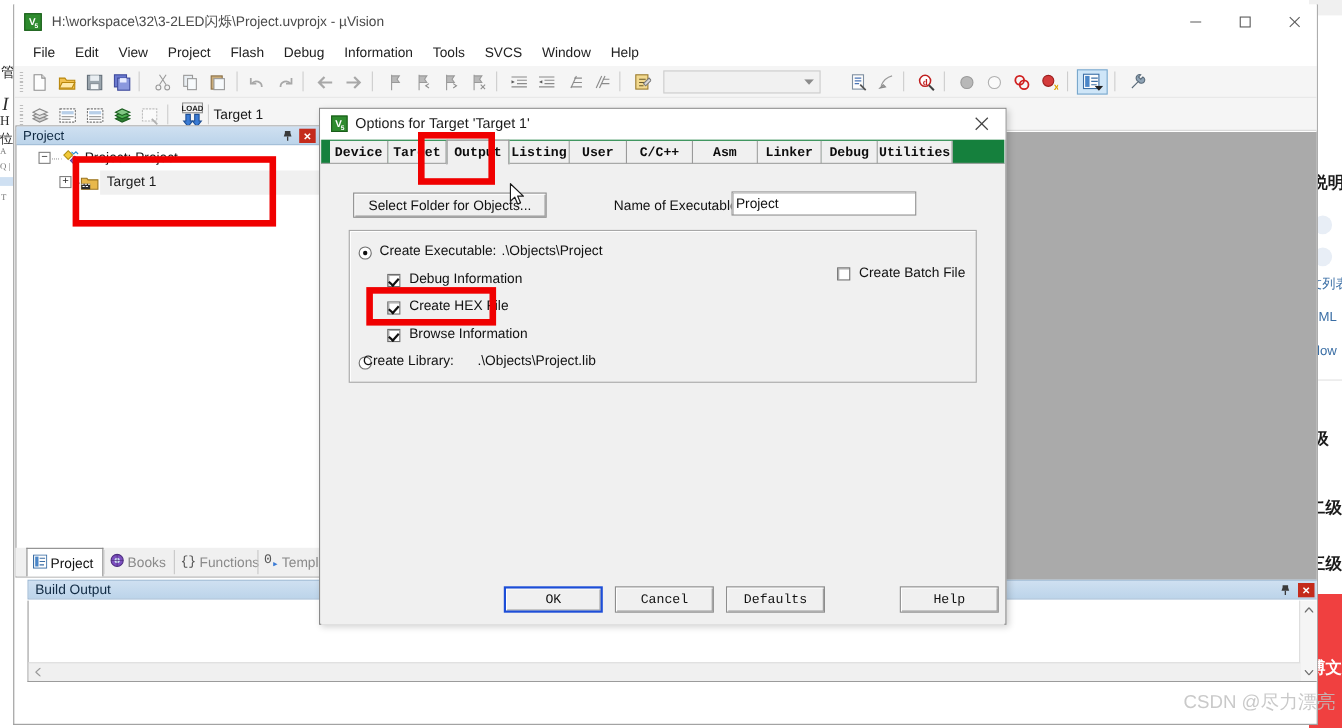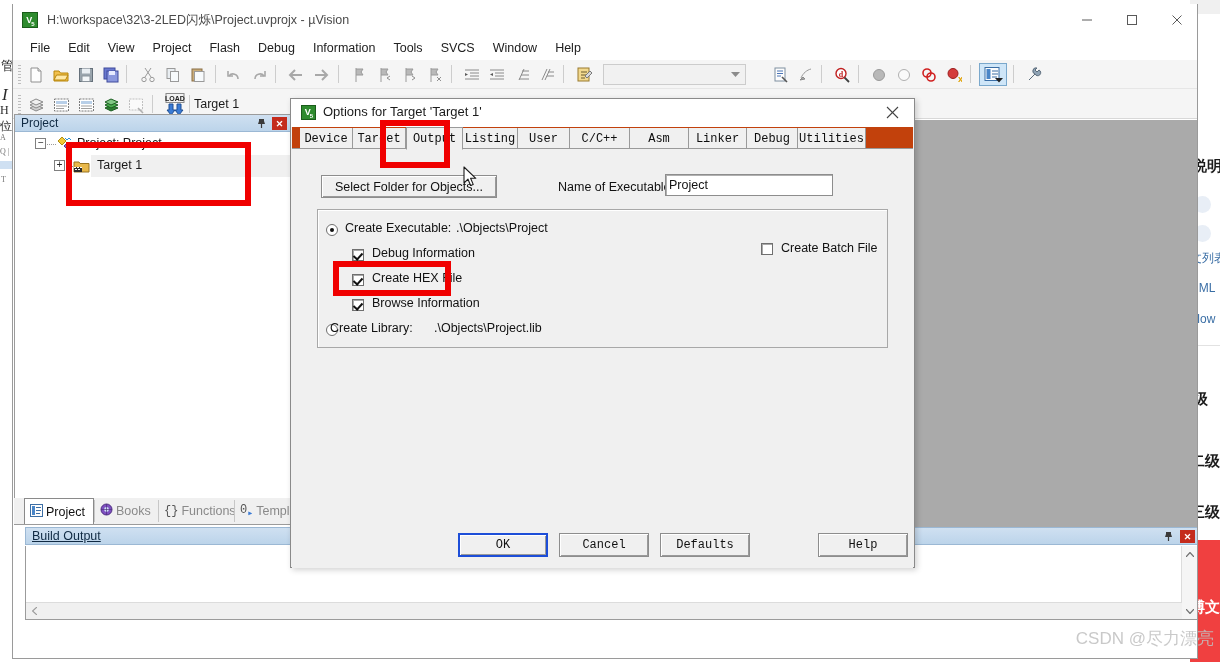--- a/index.html
+++ b/index.html
@@ -187,21 +187,21 @@
   .build-panel {
     position:absolute; left:1px; top:523px; width:1185px; height:108px;
     background:#ffffff;
   }
   .build-header {
     position:absolute; left:11px; top:0; width:1174px; height:18px;
     background: linear-gradient(to bottom, #cfe0f1, #bcd4ea);
     border:1px solid #9bb8d4;
   }
   .build-header .bh-title {
-    position:absolute; left:6px; top:1px; font-size:12.5px; color:#102a43;text-decoration:underline;
+    position:absolute; left:6px; top:1px; font-size:12.5px; color:#102a43;
   }
   .build-body {
     position:absolute; left:11px; top:19px; width:1174px; height:74px;
     background:#ffffff; border:1px solid #9b9b9b; border-top:none;
   }
   .hscroll {
     position:absolute; left:0px; bottom:0px; width:1156px; height:17px;
     background:#f0f0f0; border-top:1px solid #dcdcdc;
   }
   .hscroll .arrw {
@@ -251,21 +251,22 @@
   .dlg-title .dt-text {
     position:absolute; left:32px; top:5px; font-size:13px; color:#1b1b1b;
   }
   .dlg-close {
     position:absolute; right:0px; top:0px; width:44px; height:27px;
     display:flex; align-items:center; justify-content:center; color:#444;
   }
 
   .tabstrip {
     position:absolute; left:1px; top:28px; width:621px; height:22px;
-    background:#c2410c;
+    background:#15803d;
+    font-weight:bold;
   }
   .dtab {
     position:absolute; top:1px; height:21px;
     font-family:"Liberation Mono", monospace;
     font-size:12px; color:#0d0d0d;
     display:flex; align-items:center; justify-content:center;
     border-right:1px solid #9a9a9a;
     background:#f0f0f0;
   }
   .dtab.active {

